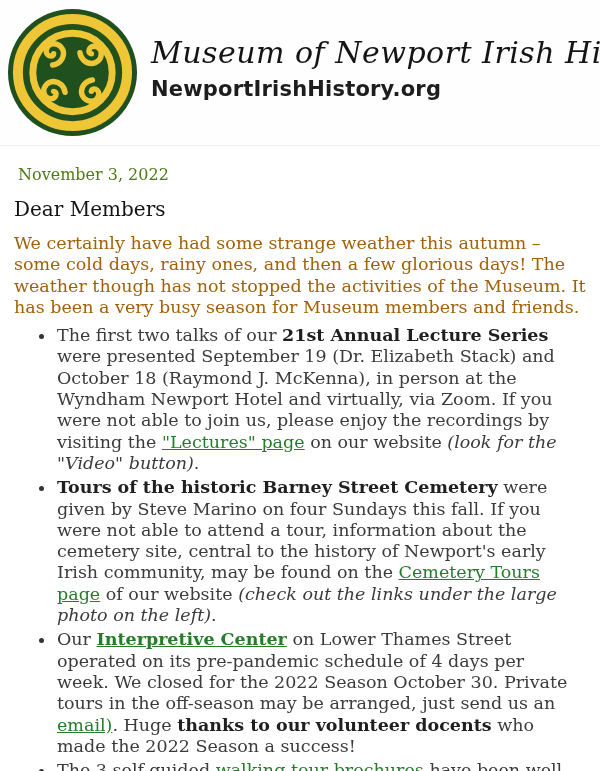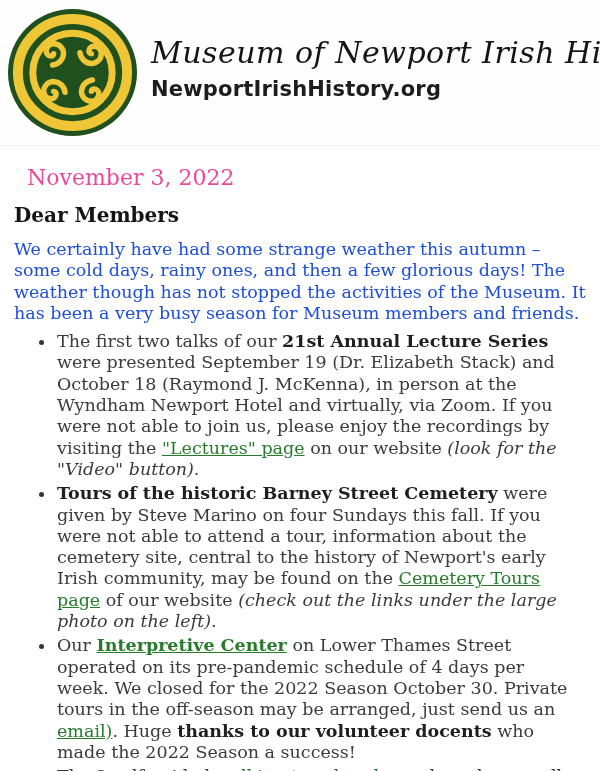--- a/index.html
+++ b/index.html
@@ -32,30 +32,30 @@
     font-family: "DejaVu Sans", "Liberation Sans", sans-serif;
     font-weight: bold;
     font-size: 21px;
     color: #1d1d1d;
     margin-top: 7px;
     letter-spacing: 0.2px;
   }
   
   .letter { padding: 0 8px 0 14px; }
   .date {
-    font-size: 22px; color: #ec4899;
-    margin: 19px 0 0 13px;
+    font-size: 16px; color: #4d7c0f;
+    margin: 19px 0 0 4px;
   }
   .salutation {
-    font-size: 20px; font-weight: bold; color: #141414;
+    font-size: 20px; font-weight: normal; color: #141414;
     margin: 13px 0 12px 0;
   }
   .intro {
     font-size: 17.5px; line-height: 21.3px;
-    margin: 0 0 7px 0; color: #1d4ed8;
+    margin: 0 0 7px 0; color: #a16207;
   }
   ul.bullets {
     margin: 0; padding: 0 0 0 41px;
     font-size: 17.5px; line-height: 21.3px;
   }
   ul.bullets li { margin: 0 18px 3px 0; padding-left: 2px; }
   ul.bullets li::marker { color: #333; font-size: 15px; }
   .seg-b { font-weight: bold; color: #1f1f1f; }
   .seg-i { font-style: italic; }
   .seg-link {

